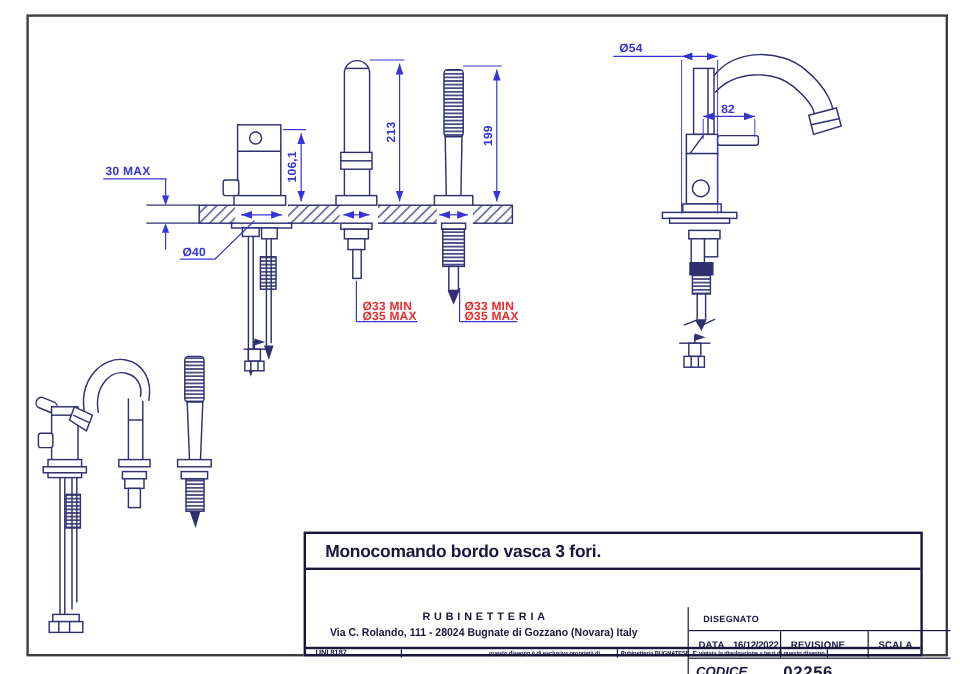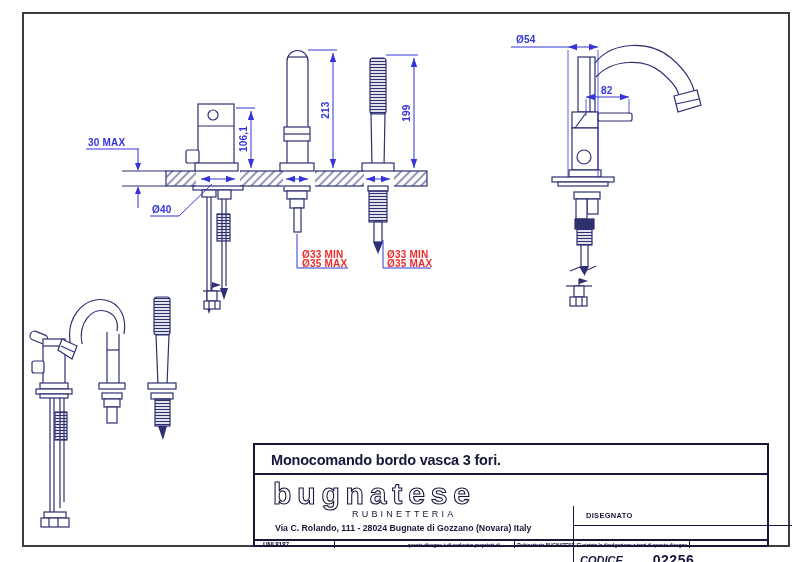--- a/index.html
+++ b/index.html
@@ -8,21 +8,21 @@
   .page-border{position:absolute;left:22px;top:12px;width:768px;height:535px;border:2px solid #3d3d42;box-sizing:border-box;}
   svg text{font-family:"Liberation Sans",sans-serif;}
   .dim-text{fill:#3434d9;font-size:10px;font-weight:700;letter-spacing:.2px;}
   .red-text{fill:#ee2c2c;font-size:10px;font-weight:700;letter-spacing:.2px;}
   
   .tb{position:absolute;left:253px;top:443px;width:516px;height:104px;border:2px solid #16173a;box-sizing:border-box;background:#fff;color:#16173a;}
   .tb *{box-sizing:border-box;}
   .tb-title{position:absolute;left:0;top:0;width:100%;height:30px;border-bottom:2px solid #16173a;line-height:30px;padding-left:16px;font-size:14.5px;font-weight:600;letter-spacing:-.2px;transform-origin:left center;}
   .tb-left{position:absolute;left:0;top:30px;width:318px;height:64px;}
   .logo-wrap{position:absolute;left:16px;top:2px;width:220px;height:34px;}
-  .logo-sub{position:absolute;left:97px;top:34px;font-size:9px;font-weight:400;letter-spacing:3.2px;}
+  .logo-sub{position:absolute;left:97px;top:34px;font-size:9px;font-weight:700;letter-spacing:3.2px;}
   .tb-address{position:absolute;left:20px;top:47px;font-size:9.5px;font-weight:600;white-space:nowrap;transform:scaleX(.92);transform-origin:left center;}
   .tb-right{position:absolute;left:318px;top:30px;width:219px;height:64px;border-left:1.5px solid #16173a;margin-top:31px;}
   .tb-r1{position:absolute;left:0;top:0;width:100%;height:20px;border-bottom:1.5px solid #16173a;font-size:7.5px;font-weight:700;line-height:20px;padding-left:12px;letter-spacing:.3px;}
   .tb-r2{position:absolute;left:0;top:20px;width:100%;height:23px;border-bottom:1.5px solid #16173a;display:flex;}
   .tb-cell{height:100%;border-right:1.5px solid #16173a;display:flex;align-items:center;padding-left:8px;font-size:8px;font-weight:700;letter-spacing:.2px;}
   .tb-cell:last-child{border-right:none;}
   .c-data{width:77px;}
   .c-rev{width:73px;}
   .c-scala{flex:1;}
   .data-val{font-weight:600;margin-left:7px;letter-spacing:-.2px;}
@@ -246,31 +246,40 @@
     <text class="red-text" x="387" y="258">Ø33 MIN</text>
     <text class="red-text" x="387" y="266.5">Ø35 MAX</text>
     <text class="dim-text" x="516" y="43">Ø54</text>
     <text class="dim-text" x="601" y="94">82</text>
   </svg>
 
   <div class="tb">
     <div class="tb-title">Monocomando bordo vasca 3 fori.</div>
 
     <div class="tb-left">
-      <div class="logo-wrap">
-        <svg width="220" height="34" viewBox="0 0 220 34">
-          <text x="2" y="27" font-size="30" font-weight="bold" letter-spacing="-1" fill="none" stroke="#16173a" stroke-width="1.1" textLength="196" style="font-family:'Liberation Sans',sans-serif;">bugnatese</text>
-        </svg>
-      </div>
       <div class="logo-sub">RUBINETTERIA</div>
       <div class="tb-address">Via C. Rolando, 111 - 28024 Bugnate di Gozzano (Novara) Italy</div>
     </div>
 
     <div class="tb-right">
       <div class="tb-r1">DISEGNATO</div>
+      <div class="tb-r2">
+        <div class="tb-cell c-data">
+          <span>DATA</span>
+          <span class="data-val">16/12/2022</span>
+        </div>
+        <div class="tb-cell c-rev">
+          <span>REVISIONE</span>
+          <span class="data-val"></span>
+        </div>
+        <div class="tb-cell c-scala">
+          <span>SCALA</span>
+          <span class="data-val"></span>
+        </div>
+      </div>
       <div class="tb-r3">
         <span class="codice-label">CODICE</span>
         <span class="codice-val">02256</span>
       </div>
     </div>
 
     <div class="tb-strip">
       <div class="strip-uni">UNI 8187</div>
       <div class="strip-mid">
         <span class="tiny">questo disegno è di esclusiva proprietà di</span>

